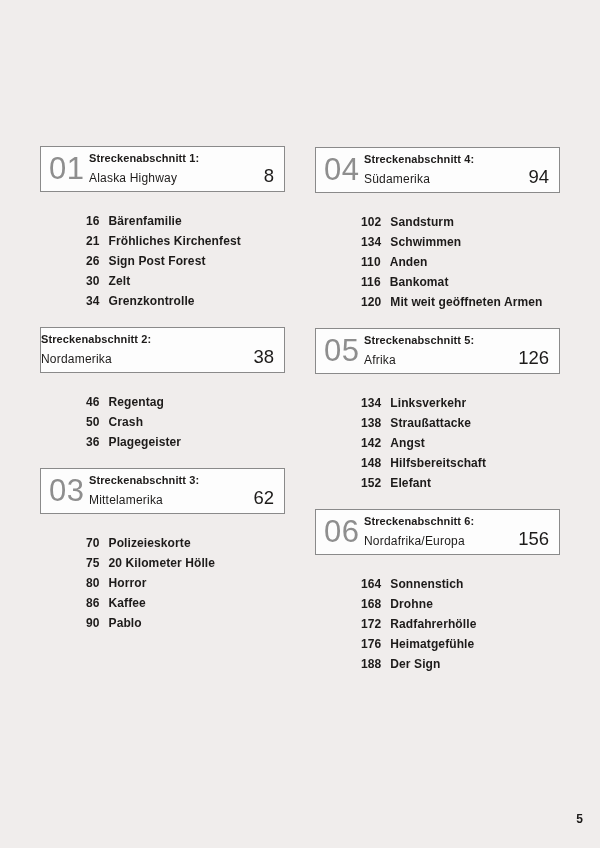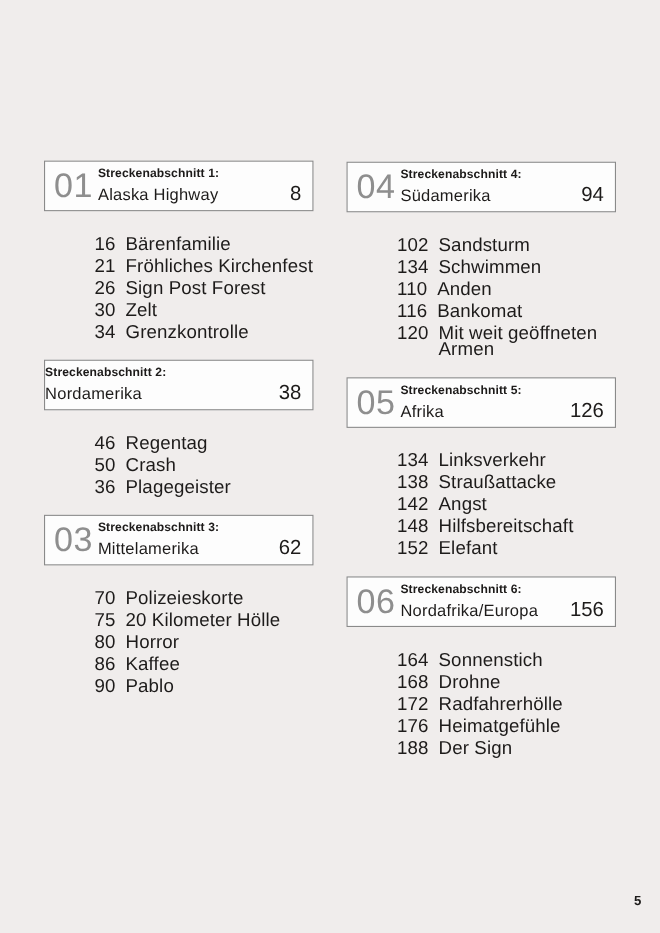--- a/index.html
+++ b/index.html
@@ -39,30 +39,30 @@
   .box-main { flex: 1; padding-top: 5px; min-width: 0; }
   .box-label {
     font-size: 11px; font-weight: 700;
     line-height: 13px; letter-spacing: 0.1px;
   }
   .title-row {
     display: flex; justify-content: space-between; align-items: baseline;
     padding-right: 10px;
   }
   .box-title {
-    font-size: 15px; line-height: 21px; font-weight: 400;
+    font-size: 12px; line-height: 21px; font-weight: 400;
     letter-spacing: 0.2px; white-space: nowrap;
   }
   .box-page { font-size: 18.5px; font-weight: 400; padding-left: 6px; }
 
   .items { padding-left: 46px; }
   .toc-row {
     display: flex;
     margin-bottom: 5px;
-    font-size: 17px; line-height: 15px; font-weight: 400;
+    font-size: 12px; line-height: 15px; font-weight: 700;
     letter-spacing: 0.1px;
   }
   .toc-num { margin-right: 9px; white-space: nowrap; }
   .toc-text { white-space: pre-line; }
 
   .folio {
     position: absolute;
     top: 812px; right: 17px;
     font-size: 12px; font-weight: 700;
     color: #1d1b1a;

